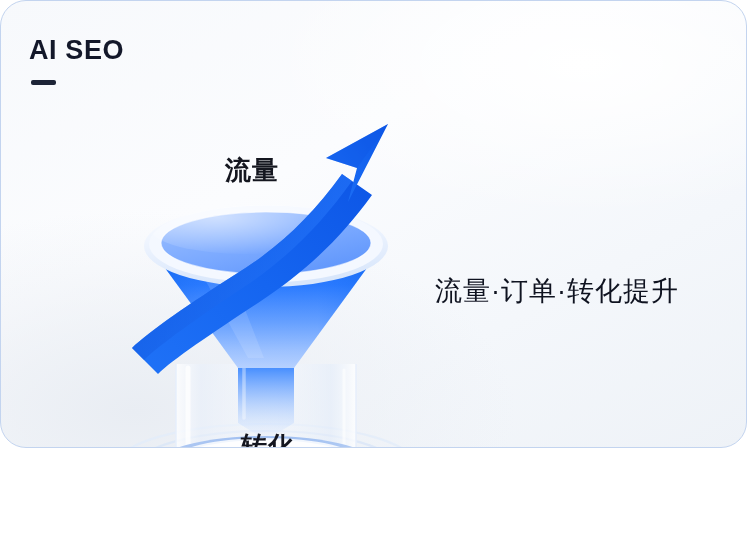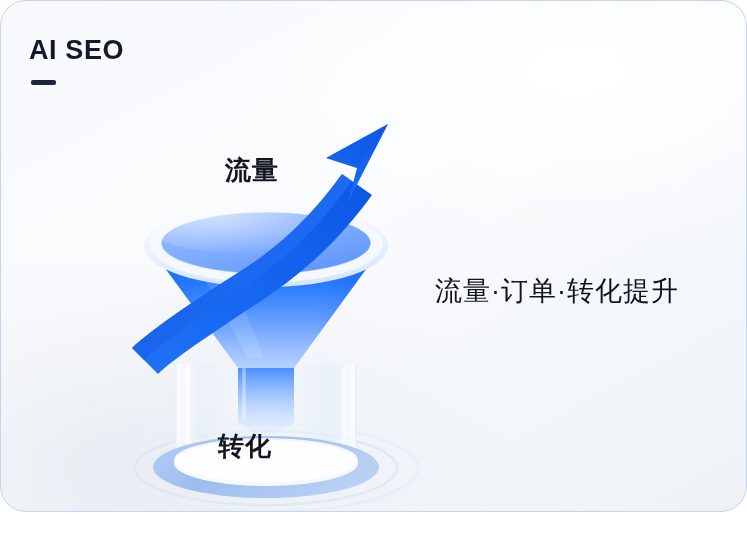--- a/index.html
+++ b/index.html
@@ -7,21 +7,21 @@
     padding: 0;
     background: #ffffff;
   }
   body {
     font-family: "Liberation Sans", "DejaVu Sans", sans-serif;
   }
 
   #canvas {
     position: relative;
     width: 747px;
-    height: 512px;
+    height: 448px;
     overflow: hidden;
     box-sizing: border-box;
     border-radius: 26px;
     border: 1.5px solid #c3d4ef;
     background:
       radial-gradient(ellipse 70% 55% at 78% 14%, #ffffff 0%, rgba(255,255,255,0) 62%),
       radial-gradient(ellipse 80% 70% at 18% 92%, #e9edf3 0%, rgba(233,237,243,0) 64%),
       linear-gradient(152deg, #f7f9fc 0%, #fbfcfe 38%, #f4f7fb 70%, #eef2f7 100%);
   }
 
@@ -67,21 +67,21 @@
     font-size: 26px;
     font-weight: 700;
     color: #14161f;
     letter-spacing: 1px;
     z-index: 40;
     white-space: nowrap;
     text-align: right;
   }
   .label-conversion {
     position: absolute;
-    left: 217px;
+    left: 240px;
     top: 428px;
     font-size: 26px;
     font-weight: 700;
     color: #14161f;
     letter-spacing: 1px;
     z-index: 40;
     white-space: nowrap;
   }
 
   

